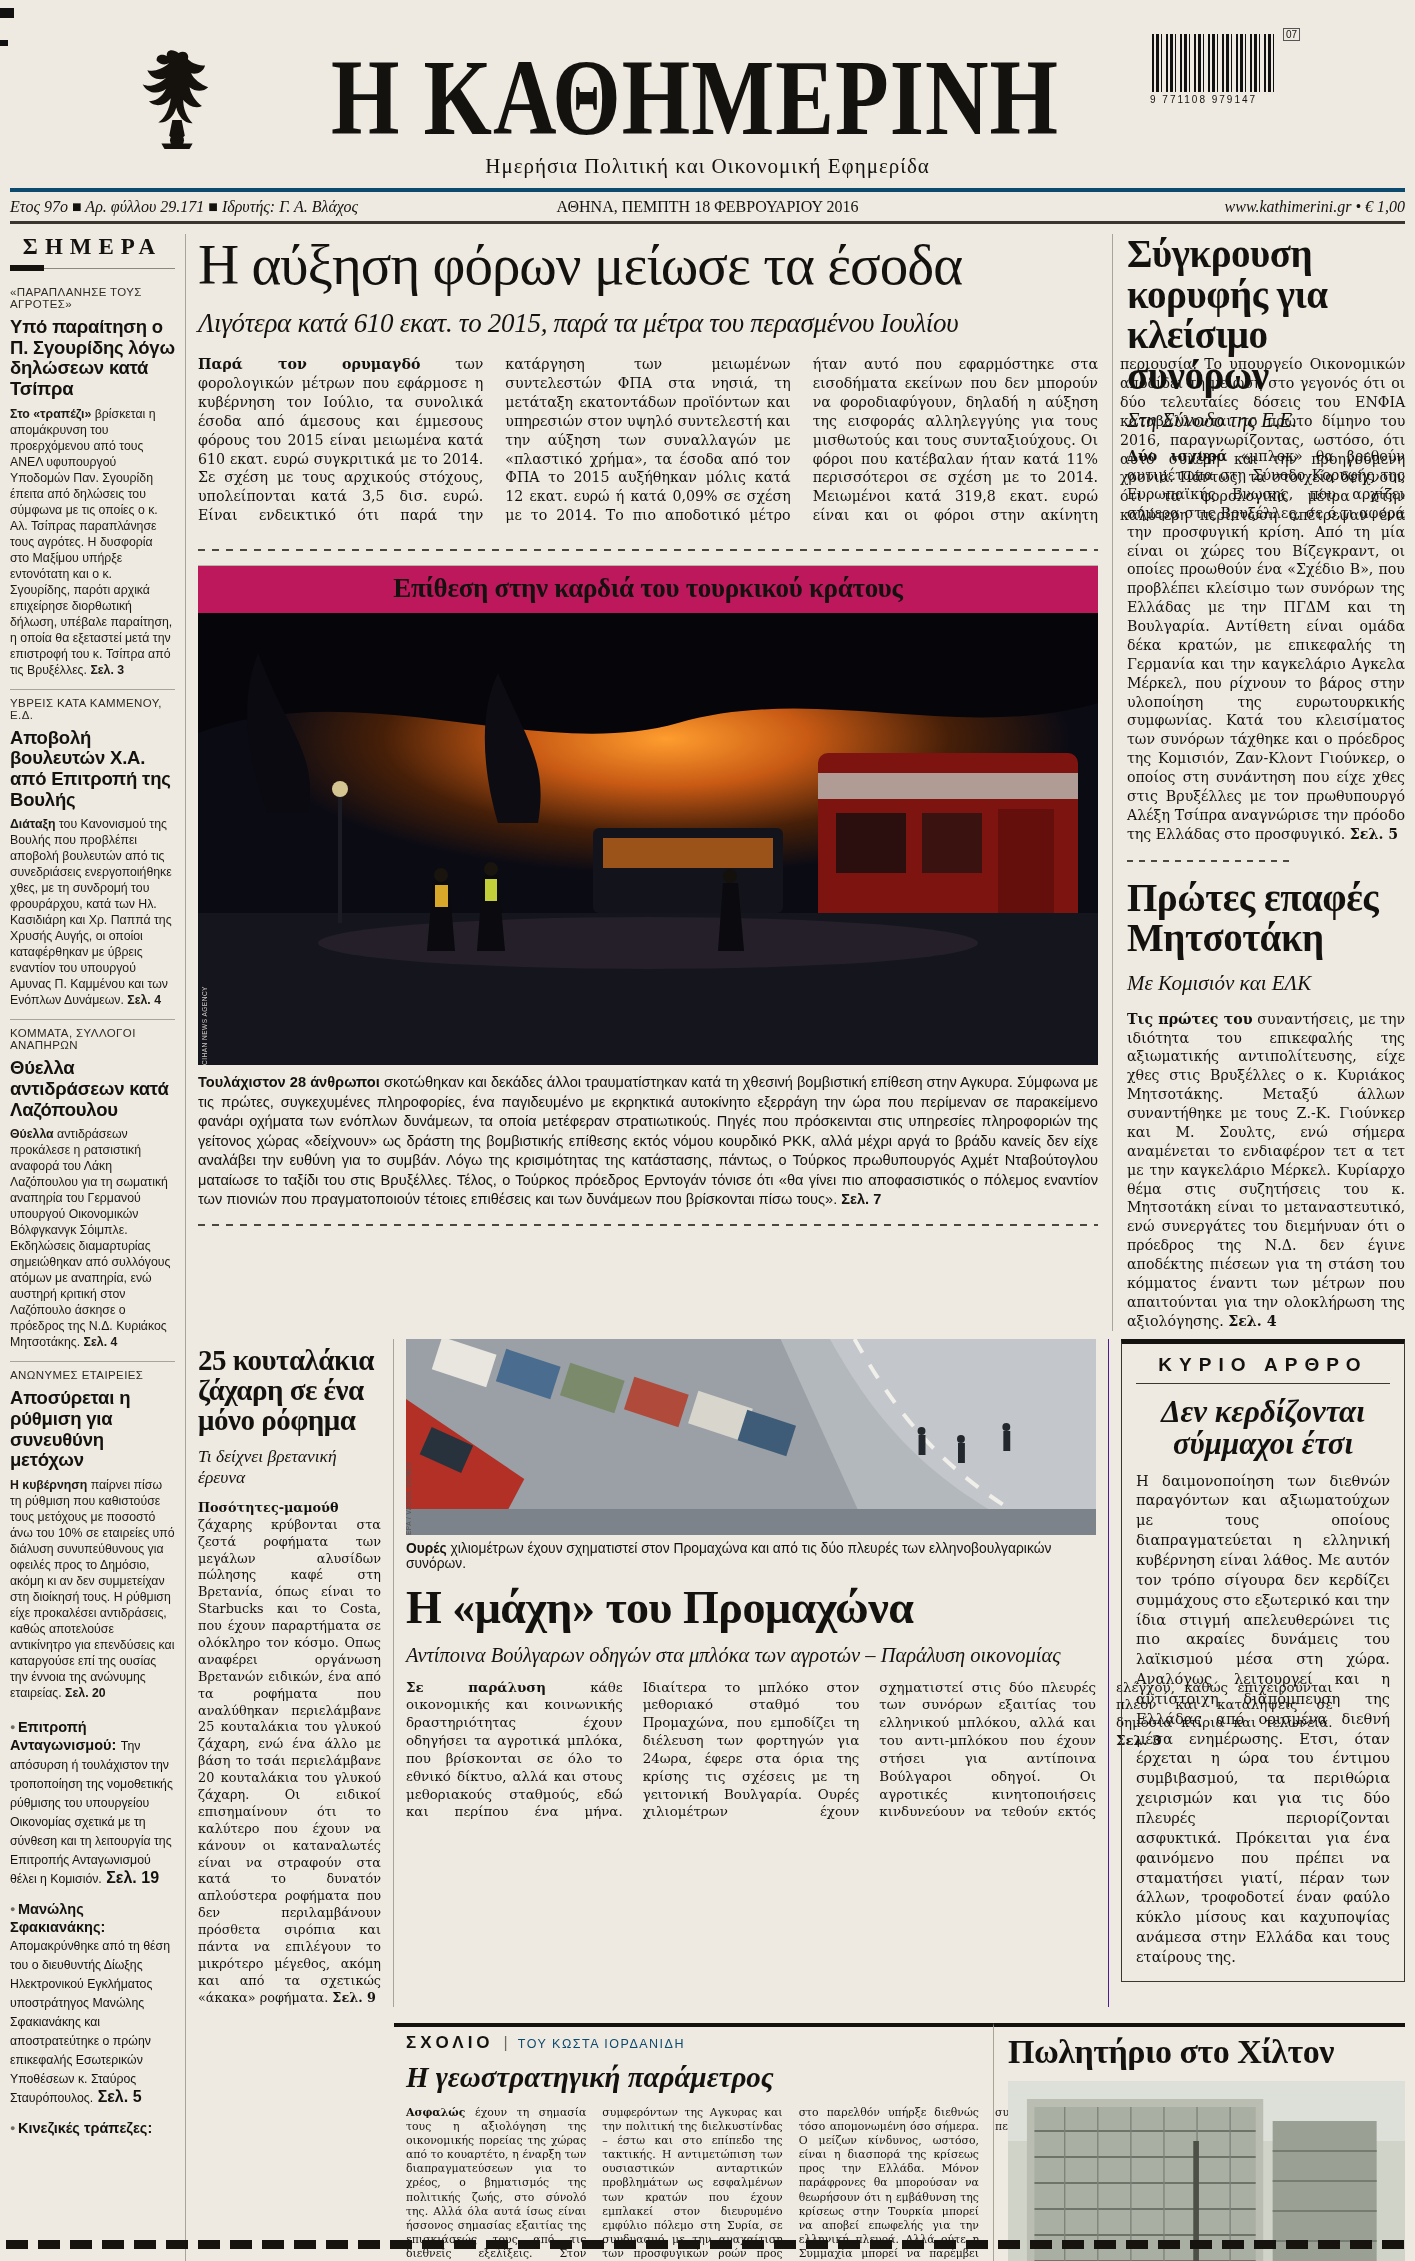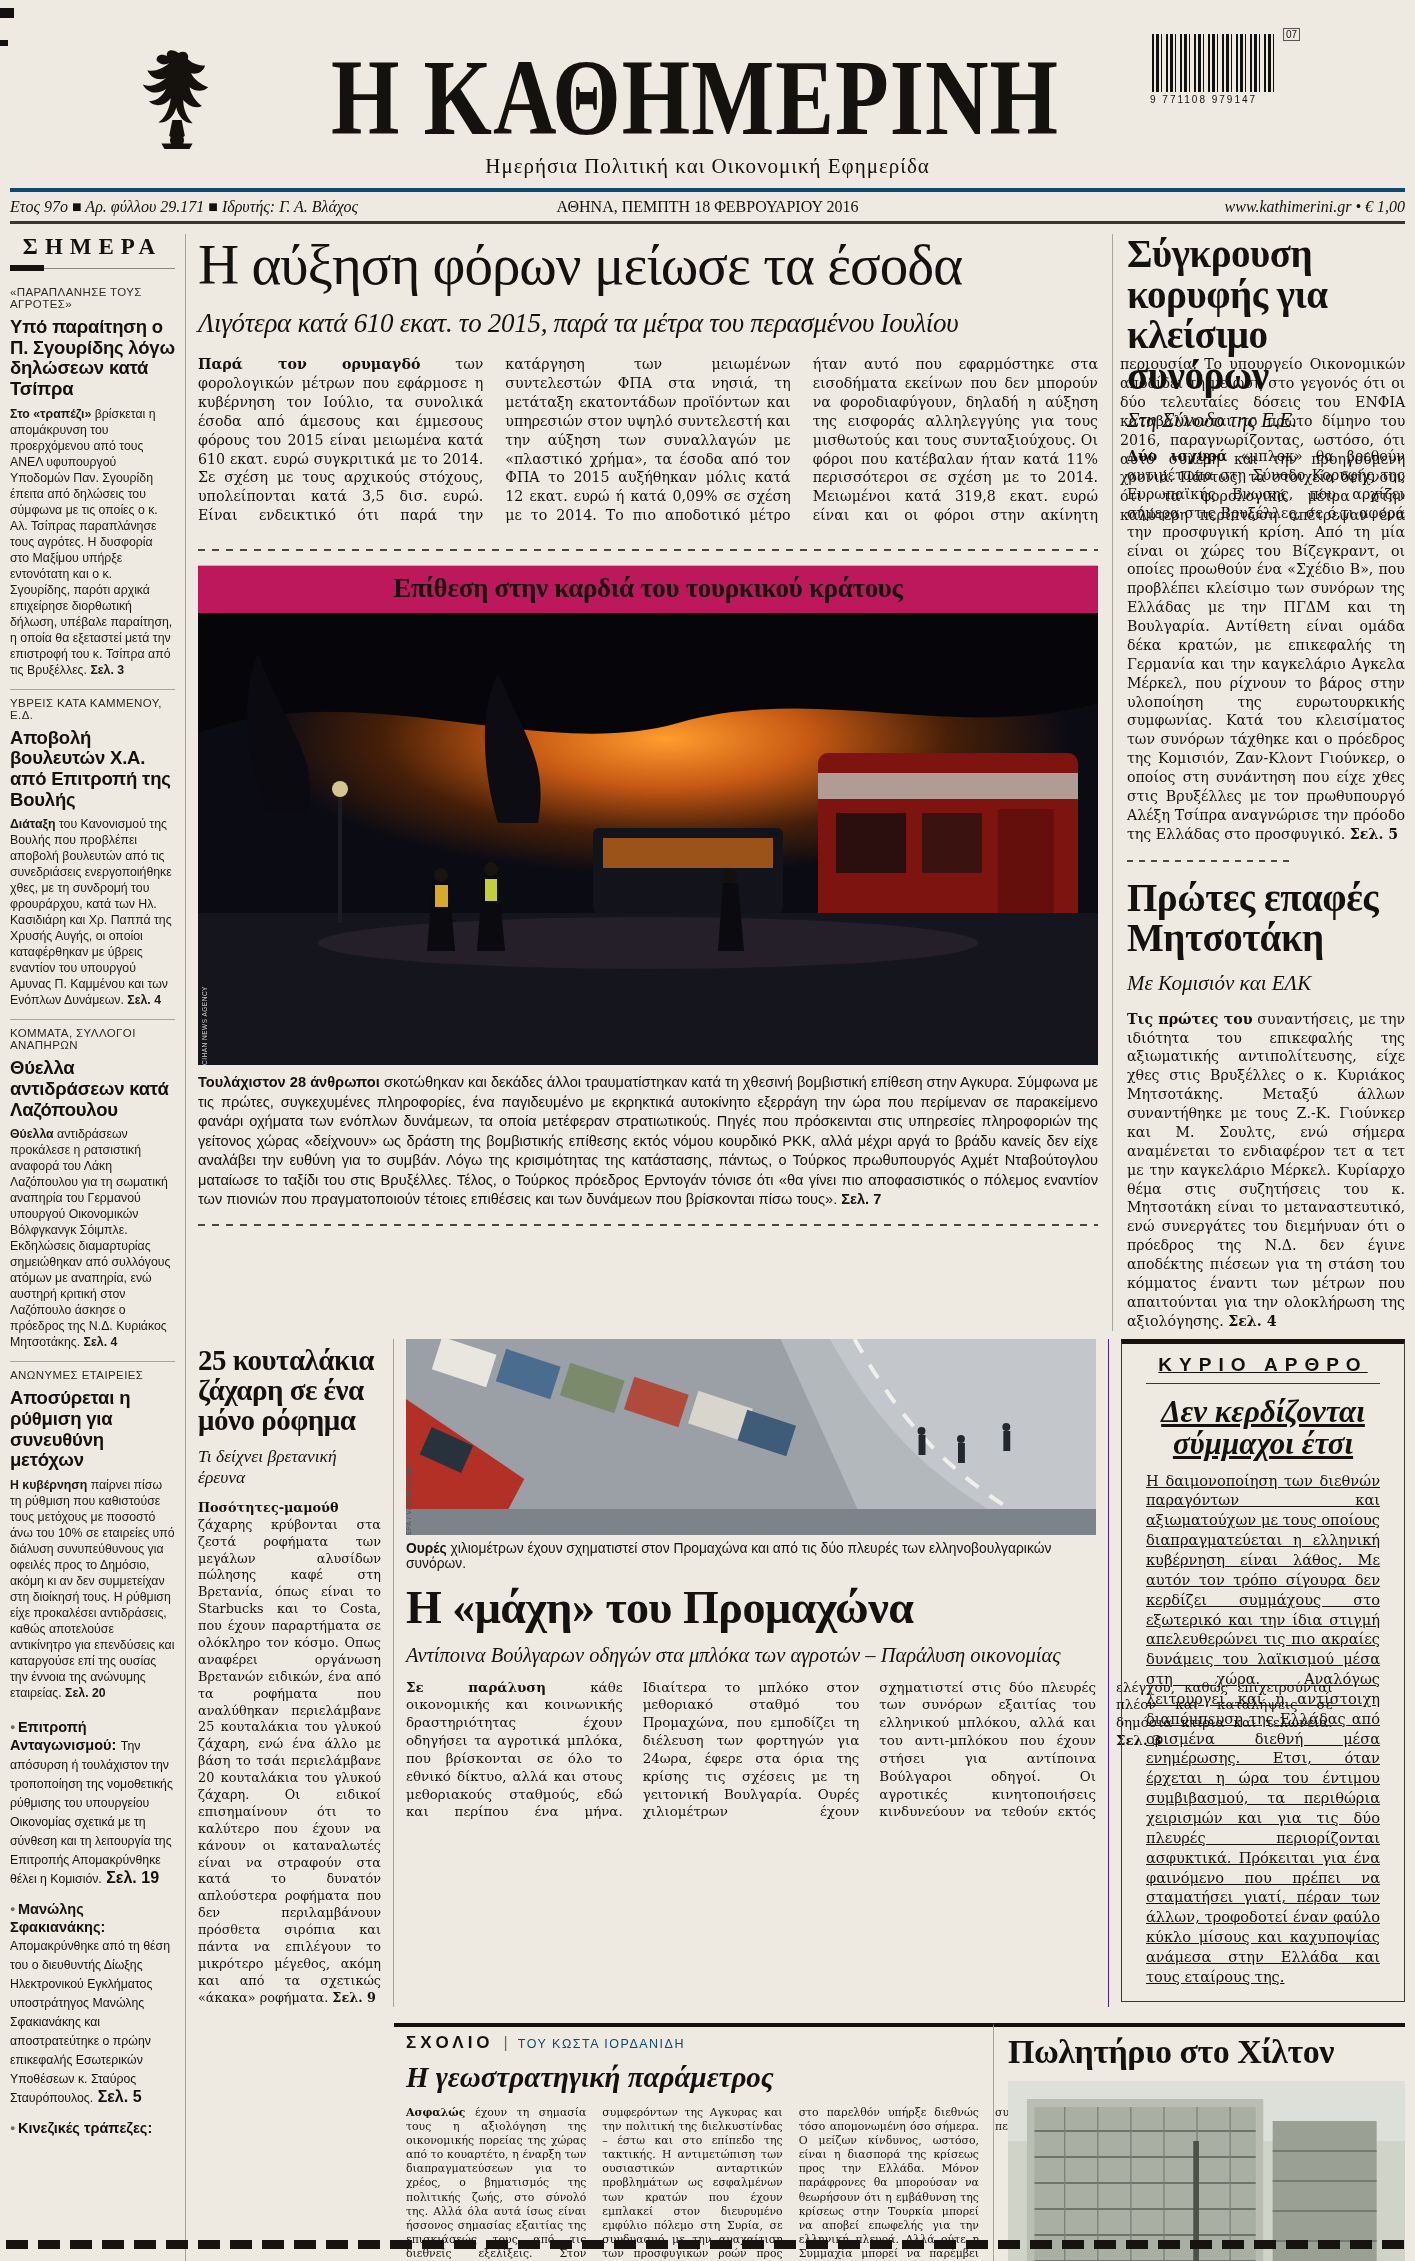--- a/index.html
+++ b/index.html
@@ -107,21 +107,21 @@
   .mid-right { width:296px; padding-left:12px; }
   .sugar-hl { font-family:"Liberation Serif", serif; font-size:29px; line-height:1.05; letter-spacing:-.5px; }
   .sugar-deck { font-family:"Liberation Serif", serif; font-style:italic; font-size:17.5px; margin:10px 0 12px; }
   .sugar-body { font-family:"DejaVu Serif", serif; font-size:12.8px; line-height:1.32; text-align:justify; }
   .trucks-photo { position:relative; width:100%; height:196px; }
   .trucks-cap { margin-top:6px; font-size:13.8px; }
   .prom-hl { font-family:"Liberation Serif", serif; font-size:46px; letter-spacing:-.5px; margin-top:10px; }
   .prom-deck { font-family:"Liberation Serif", serif; font-style:italic; font-size:20.5px; margin:10px 0 12px; }
   .prom-body { column-count:3; column-gap:20px; height:150px; font-size:13.4px; }
 
-  .editorial { border:1.5px solid #3a372f; border-top:5px solid #14120f; padding:10px 24px 14px;text-decoration:underline; }
+  .editorial { border:1.5px solid #3a372f; border-top:5px solid #14120f; padding:10px 14px 14px; }
   .ed-label { text-align:center; font-weight:700; font-size:19px; letter-spacing:7px;
     font-family:"Liberation Sans", sans-serif; border-bottom:1.5px solid #3a372f; padding-bottom:7px; }
   .ed-hl { font-family:"Liberation Serif", serif; font-style:italic; font-size:31px; text-align:center;
     line-height:1.05; margin:12px 0 10px; }
   .ed-body { font-family:"DejaVu Serif", serif; font-size:14.6px; line-height:1.36; text-align:justify; font-weight:500; }
 
   
   .row-bottom { display:flex; margin-top:16px; flex:1; }
   .bottom-spacer { width:196px; }
   .scholio { width:600px; padding:0 14px 0 12px; border-right:1px solid #a9a49a;
@@ -200,21 +200,21 @@
       </section>
 
       <section class="sb-sec">
         <div class="sb-kicker">ΑΝΩΝΥΜΕΣ ΕΤΑΙΡΕΙΕΣ</div>
         <div class="sb-title">Αποσύρεται η ρύθμιση για συνευθύνη μετόχων</div>
         <div class="sb-body"><b>Η κυβέρνηση</b> <span>παίρνει πίσω τη ρύθμιση που καθιστούσε τους μετόχους με ποσοστό άνω του 10% σε εταιρείες υπό διάλυση συνυπεύθυνους για οφειλές προς το Δημόσιο, ακόμη κι αν δεν συμμετείχαν στη διοίκησή τους. Η ρύθμιση είχε προκαλέσει αντιδράσεις, καθώς αποτελούσε αντικίνητρο για επενδύσεις και καταργούσε επί της ουσίας την έννοια της ανώνυμης εταιρείας.</span> <b class="pg">Σελ. 20</b></div>
       </section>
 
       <div class="brief">
         <span class="blabel">Επιτροπή Ανταγωνισμού:</span>
-        <span class="btext">Την απόσυρση ή τουλάχιστον την τροποποίηση της νομοθετικής ρύθμισης του υπουργείου Οικονομίας σχετικά με τη σύνθεση και τη λειτουργία της Επιτροπής Απομακρύνθηκε θέλει η Κομισιόν.</span> <b class="pg">Σελ. 19</b>
+        <span class="btext">Την απόσυρση ή τουλάχιστον την τροποποίηση της νομοθετικής ρύθμισης του υπουργείου Οικονομίας σχετικά με τη σύνθεση και τη λειτουργία της Επιτροπής Ανταγωνισμού θέλει η Κομισιόν.</span> <b class="pg">Σελ. 19</b>
       </div>
       <div class="brief">
         <span class="blabel">Μανώλης Σφακιανάκης:</span>
         <span class="btext">Απομακρύνθηκε από τη θέση του ο διευθυντής Δίωξης Ηλεκτρονικού Εγκλήματος υποστράτηγος Μανώλης Σφακιανάκης και αποστρατεύτηκε ο πρώην επικεφαλής Εσωτερικών Υποθέσεων κ. Σταύρος Σταυρόπουλος.</span> <b class="pg">Σελ. 5</b>
       </div>
       <div class="brief">
         <span class="blabel">Κινεζικές τράπεζες:</span>
          
       </div>
 

